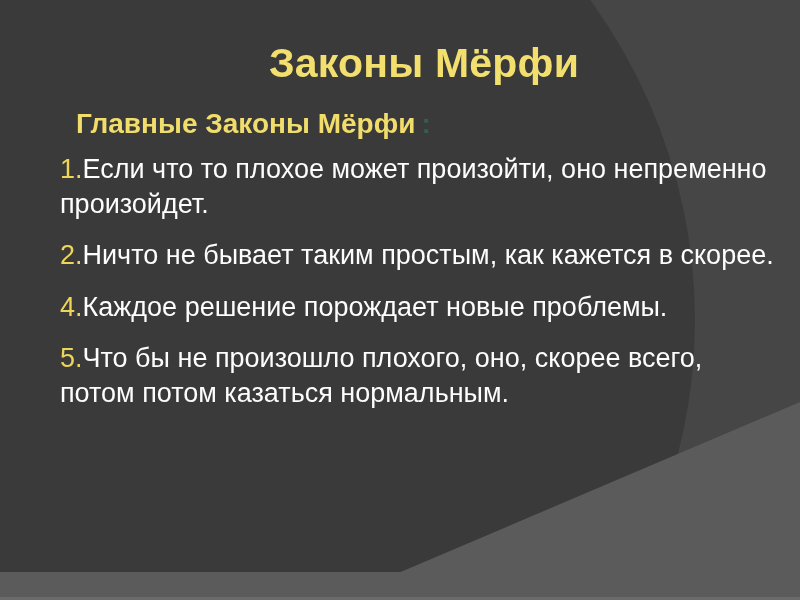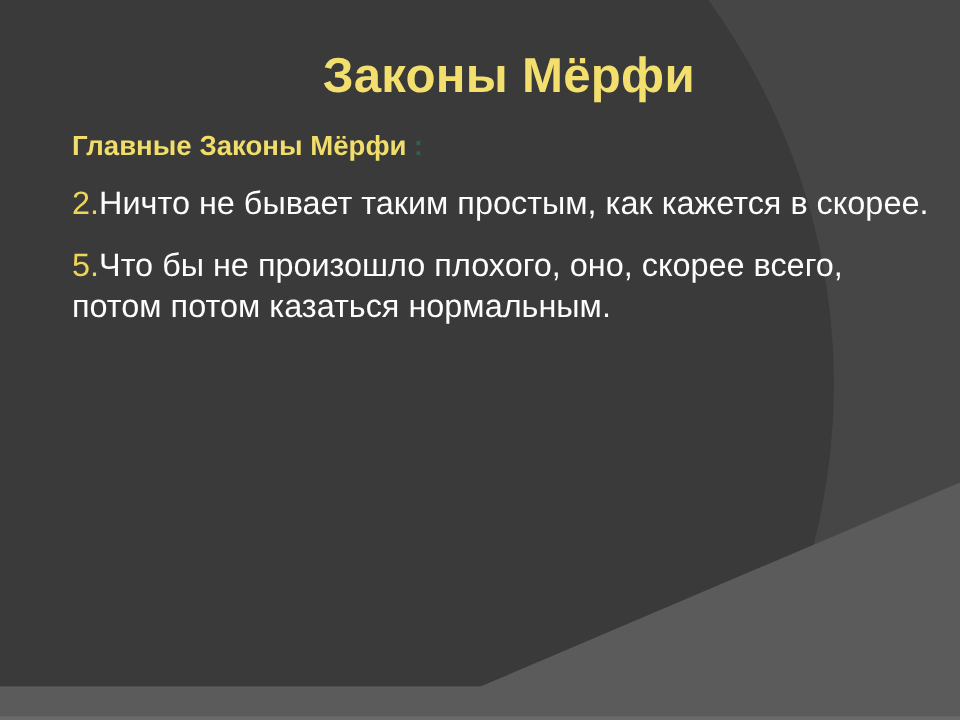--- a/index.html
+++ b/index.html
@@ -88,23 +88,23 @@
     text-align: center;
     font-size: 41px;
     font-weight: bold;
     color: #f2df6e;
     letter-spacing: 0.2px;
     line-height: 1.05;
   }
 
   .subtitle {
     position: absolute;
-    left: 36px;
+    left: 52px;
     top: 108px;
-    font-size: 23px;
+    font-size: 28px;
     font-weight: bold;
     color: #f1dd6b;
     line-height: 1.15;
     white-space: nowrap;
   }
   .subtitle-colon {
     color: #2f6050;
     font-weight: bold;
     padding-left: 6px;
   }
@@ -146,26 +146,32 @@
   <div class="content">
 
     <div class="slide-title">Законы Мёрфи</div>
 
     <div class="subtitle">
       <span>Главные Законы Мёрфи</span><span class="subtitle-colon">:</span>
     </div>
 
     <div class="laws-list">
 
+      <div class="law-item">
+        <span class="law-num">1.</span><span class="law-text">Если что то плохое может произойти, оно непременно произойдет.</span>
+      </div>
 
       <div class="law-item">
         <span class="law-num">2.</span><span class="law-text">Ничто не бывает таким простым, как кажется в скорее.</span>
       </div>
 
 
+      <div class="law-item">
+        <span class="law-num">4.</span><span class="law-text">Каждое решение порождает новые проблемы.</span>
+      </div>
 
       <div class="law-item">
         <span class="law-num">5.</span><span class="law-text">Что бы не произошло плохого, оно, скорее всего, потом потом казаться нормальным.</span>
       </div>
 
     </div>
 
   </div>
 </div>
 

